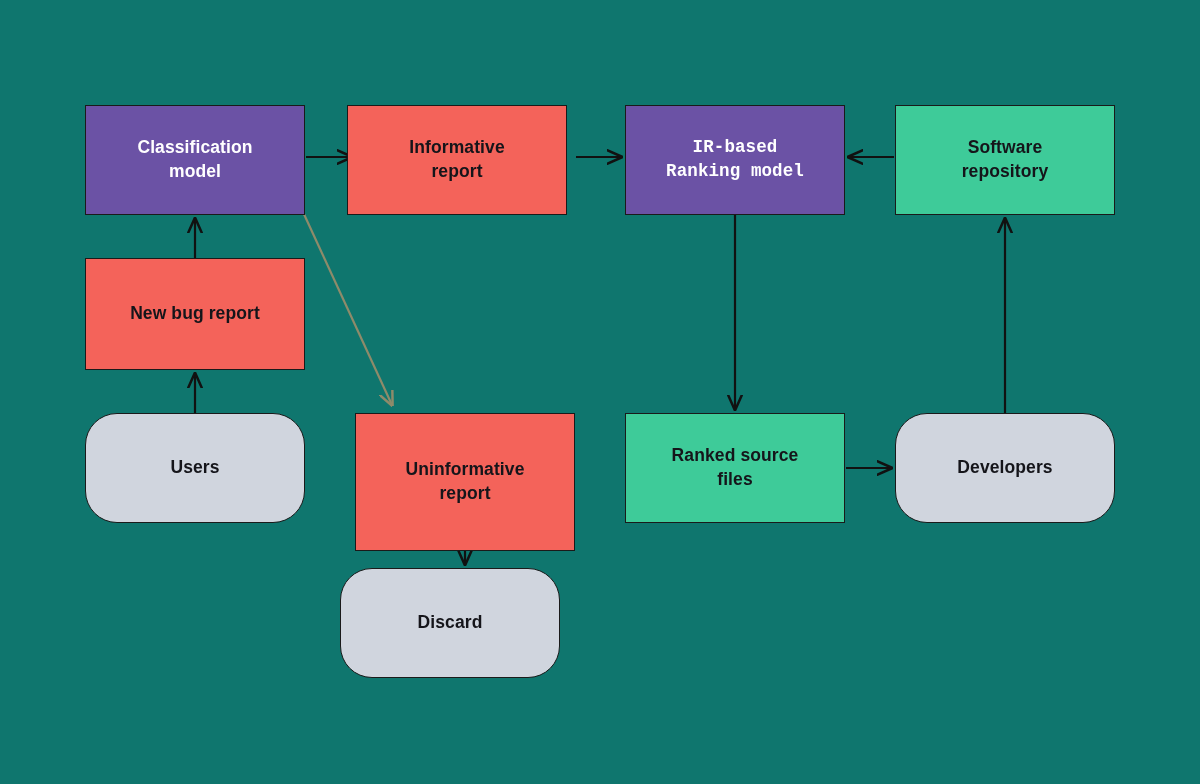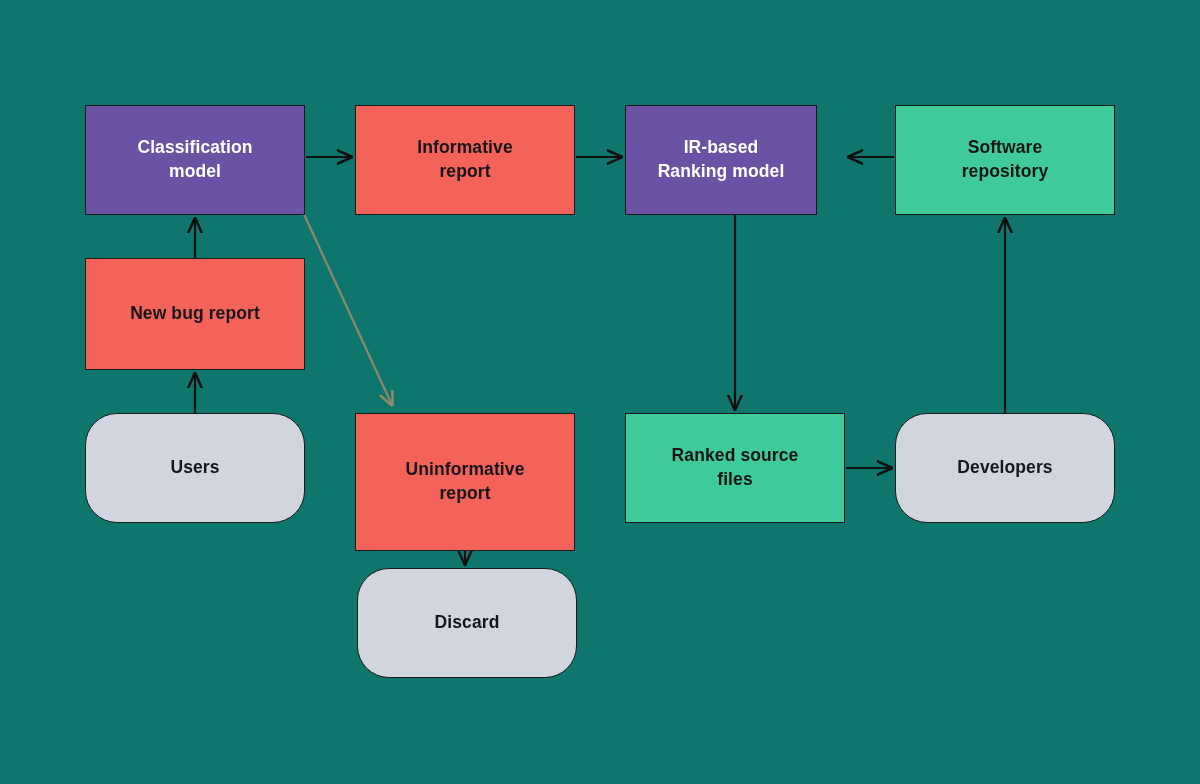--- a/index.html
+++ b/index.html
@@ -72,26 +72,26 @@
     <line x1="846" y1="468" x2="891" y2="468" stroke="#111111" stroke-width="2.2" marker-end="url(#ah-black)"></line>
     <line x1="1005" y1="413" x2="1005" y2="219" stroke="#111111" stroke-width="2.2" marker-end="url(#ah-black)"></line>
     <line x1="465" y1="523" x2="465" y2="564" stroke="#111111" stroke-width="2.2" marker-end="url(#ah-black)"></line>
   </svg>
 
   <div class="node purple" style="left:85px; top:105px; width:220px; height:110px;">
     <span>Classification
 model</span>
   </div>
 
-  <div class="node red" style="left:355px; top:105px; width:220px; height:110px;">
+  <div class="node red" style="left:347px; top:105px; width:220px; height:110px;">
     <span>Informative
 report</span>
   </div>
 
-  <div class="node purple" style="left:625px; top:105px; width:192px; height:110px;">
+  <div class="node purple" style="left:625px; top:105px; width:220px; height:110px;font-family:Liberation Mono, monospace;">
     <span>IR-based
 Ranking model</span>
   </div>
 
   <div class="node red" style="left:85px; top:258px; width:220px; height:112px;">
     <span>New bug report</span>
   </div>
 
   <div class="node green" style="left:895px; top:105px; width:220px; height:110px;">
     <span>Software
@@ -109,17 +109,17 @@
 
   <div class="node green" style="left:625px; top:413px; width:220px; height:110px;">
     <span>Ranked source
 files</span>
   </div>
 
   <div class="node gray" style="left:895px; top:413px; width:220px; height:110px;">
     <span>Developers</span>
   </div>
 
-  <div class="node gray" style="left:357px; top:568px; width:220px; height:110px;">
+  <div class="node gray" style="left:340px; top:568px; width:220px; height:110px;">
     <span>Discard</span>
   </div>
 
 </div>
 
 </body></html>

